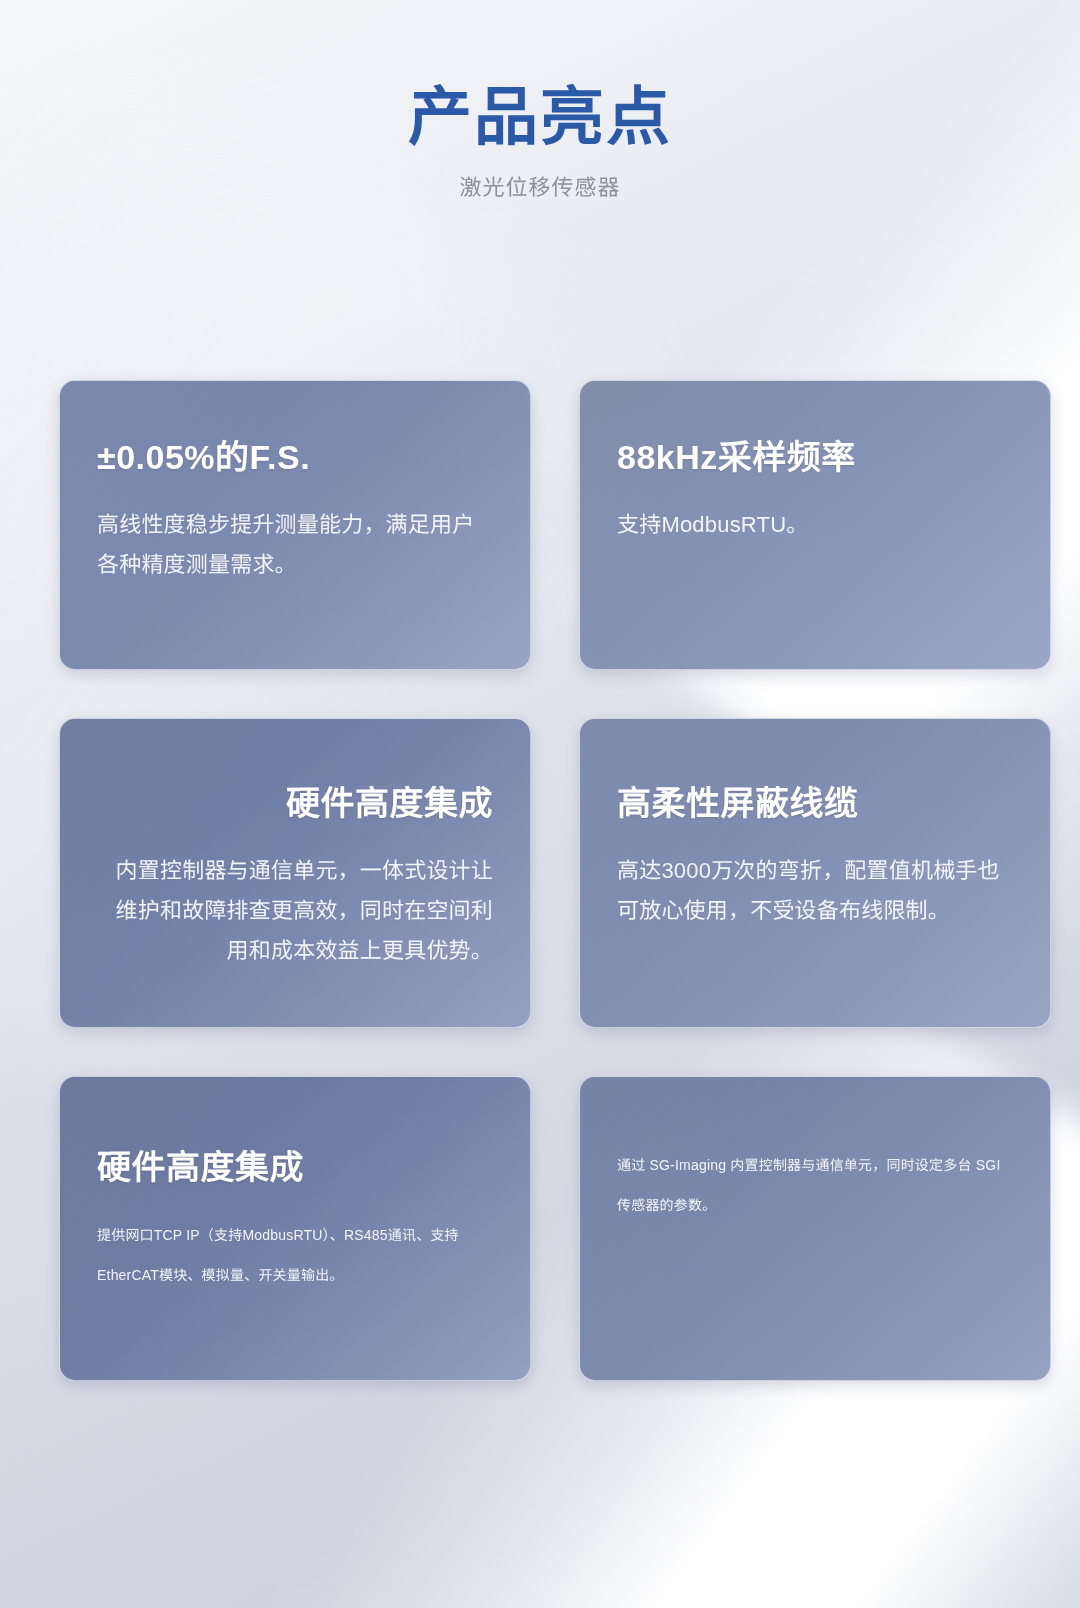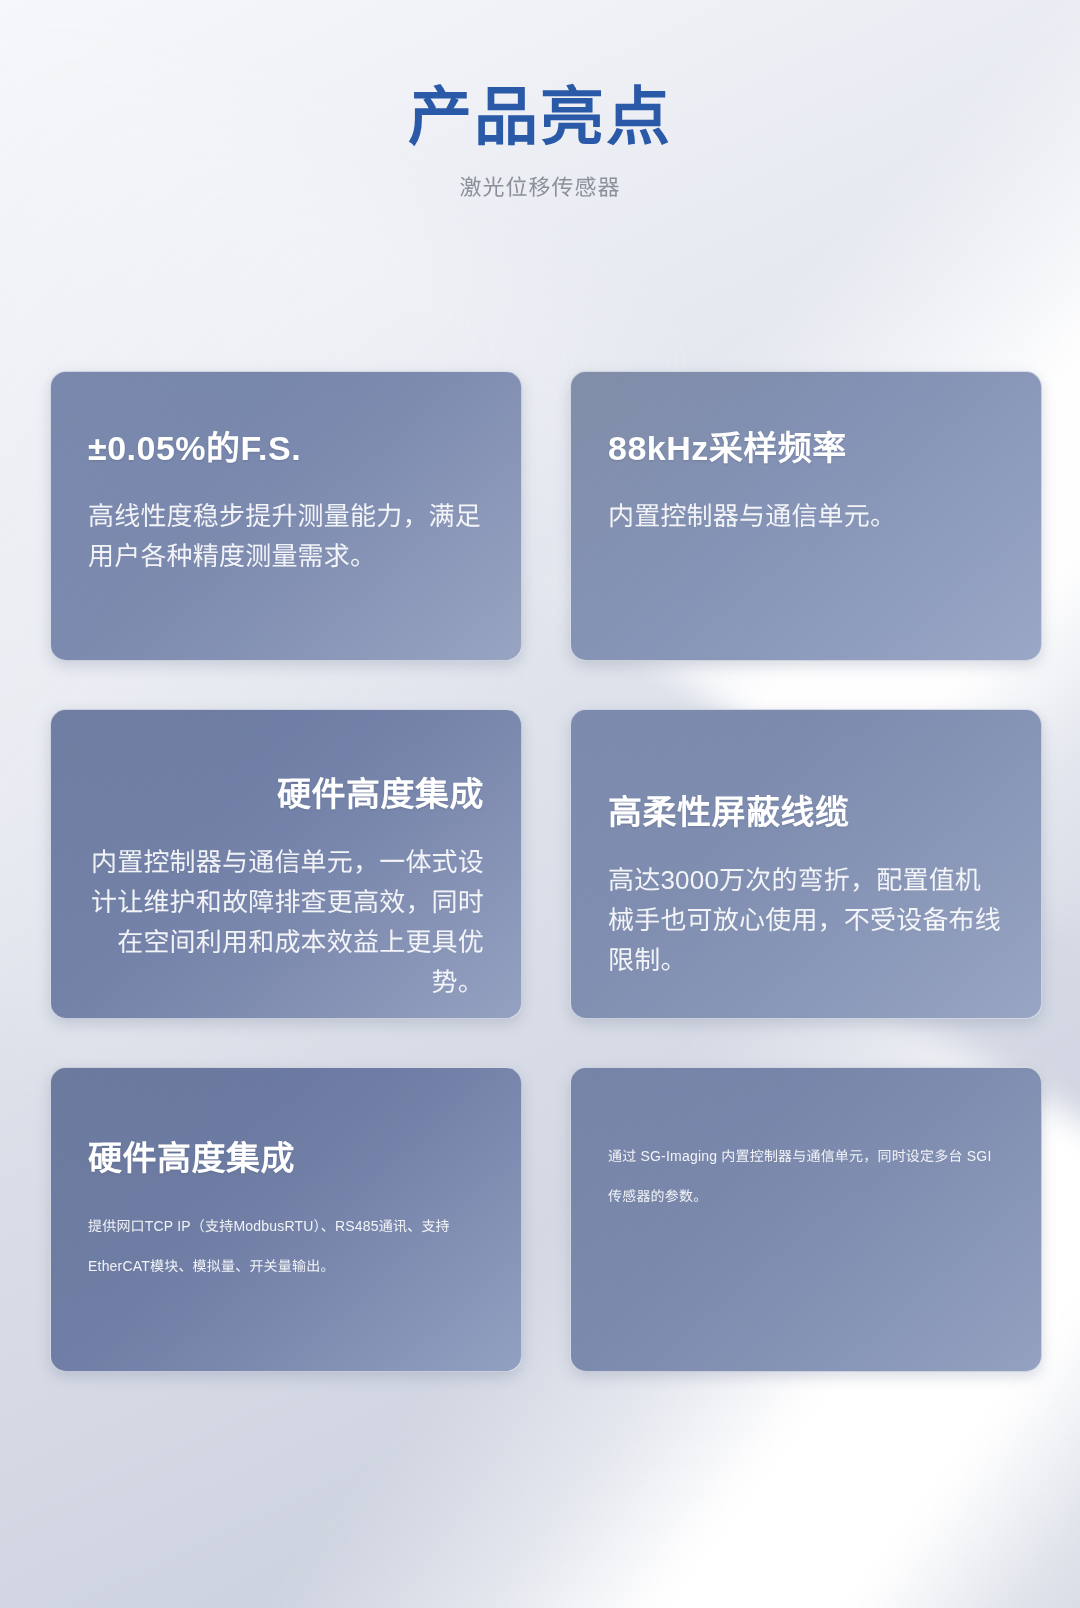--- a/index.html
+++ b/index.html
@@ -103,21 +103,21 @@
     line-height: 32px;
     font-weight: 400;
     letter-spacing: 1px;
     color: #8b909b;
   }
 
   
   .card-grid {
     position: relative;
     z-index: 3;
-    margin: 3px;
+    margin: 12px;
     padding: 0 47px;
     padding-top: 164px;
     display: grid;
     grid-template-columns: 472px 472px;
     column-gap: 39px;
     row-gap: 32px;
     box-sizing: border-box;
     width: 1039px;
     gap: 48px;
   }
@@ -145,41 +145,41 @@
   }
 
   .card-r1c1 { height: 290px; background: linear-gradient(138deg, #6a7ba3 0%, #7b89ae 45%, #98a4c1 100%); }
   .card-r1c2 { height: 290px; background: linear-gradient(138deg, #73819f 0%, #8290b3 40%, #9aa7c6 100%); }
   .card-r2c1 { height: 310px; background: linear-gradient(138deg, #5f6f97 0%, #7381a8 45%, #95a1c0 100%); text-align: right; }
   .card-r2c2 { height: 310px; background: linear-gradient(138deg, #6e7da4 0%, #7f8db0 42%, #98a5c3 100%); }
   .card-r3c1 { height: 305px; background: linear-gradient(138deg, #5b6b93 0%, #6f7da5 45%, #92a0c1 100%); }
   .card-r3c2 { height: 305px; background: linear-gradient(138deg, #66769e 0%, #7a88ac 42%, #94a1c0 100%); }
 
   .card-r2c1 { padding-top: 62px; }
-  .card-r2c2 { padding-top: 80px; }
+  .card-r2c2 { padding-top: 62px; }
   .card-r3c1 { padding-top: 68px; }
   .card-r3c2 { padding-top: 68px; }
 
   .card-heading {
     position: relative;
     z-index: 2;
     margin: 0 0 26px 0;
     font-size: 34px;
     line-height: 44px;
     font-weight: 700;
     letter-spacing: 0.5px;
     color: #ffffff;
     text-shadow: 0 1px 2px rgba(50,60,85,0.18);
     white-space: nowrap;
   }
   .card-body {
     position: relative;
     z-index: 2;
     margin: 0;
-    font-size: 26px;
+    font-size: 22px;
     line-height: 40px;
     font-weight: 400;
     letter-spacing: 0.2px;
     color: rgba(255,255,255,0.90);
   }
   .card-r3c1 .card-body,
   .card-r3c2 .card-body { font-size: 14px; }
 </style>
 </head>
 <body>
@@ -197,21 +197,21 @@
 
   <div class="card-grid">
 
     <div class="card card-r1c1">
       <h2 class="card-heading">±0.05%的F.S.</h2>
       <p class="card-body">高线性度稳步提升测量能力，满足用户各种精度测量需求。</p>
     </div>
 
     <div class="card card-r1c2">
       <h2 class="card-heading">88kHz采样频率</h2>
-      <p class="card-body">内置控制器与通信单元。</p>
+      <p class="card-body">支持ModbusRTU。</p>
     </div>
 
     <div class="card card-r2c1">
       <h2 class="card-heading">硬件高度集成</h2>
       <p class="card-body">内置控制器与通信单元，一体式设计让维护和故障排查更高效，同时在空间利用和成本效益上更具优势。</p>
     </div>
 
     <div class="card card-r2c2">
       <h2 class="card-heading">高柔性屏蔽线缆</h2>
       <p class="card-body">高达3000万次的弯折，配置值机械手也可放心使用，不受设备布线限制。</p>

